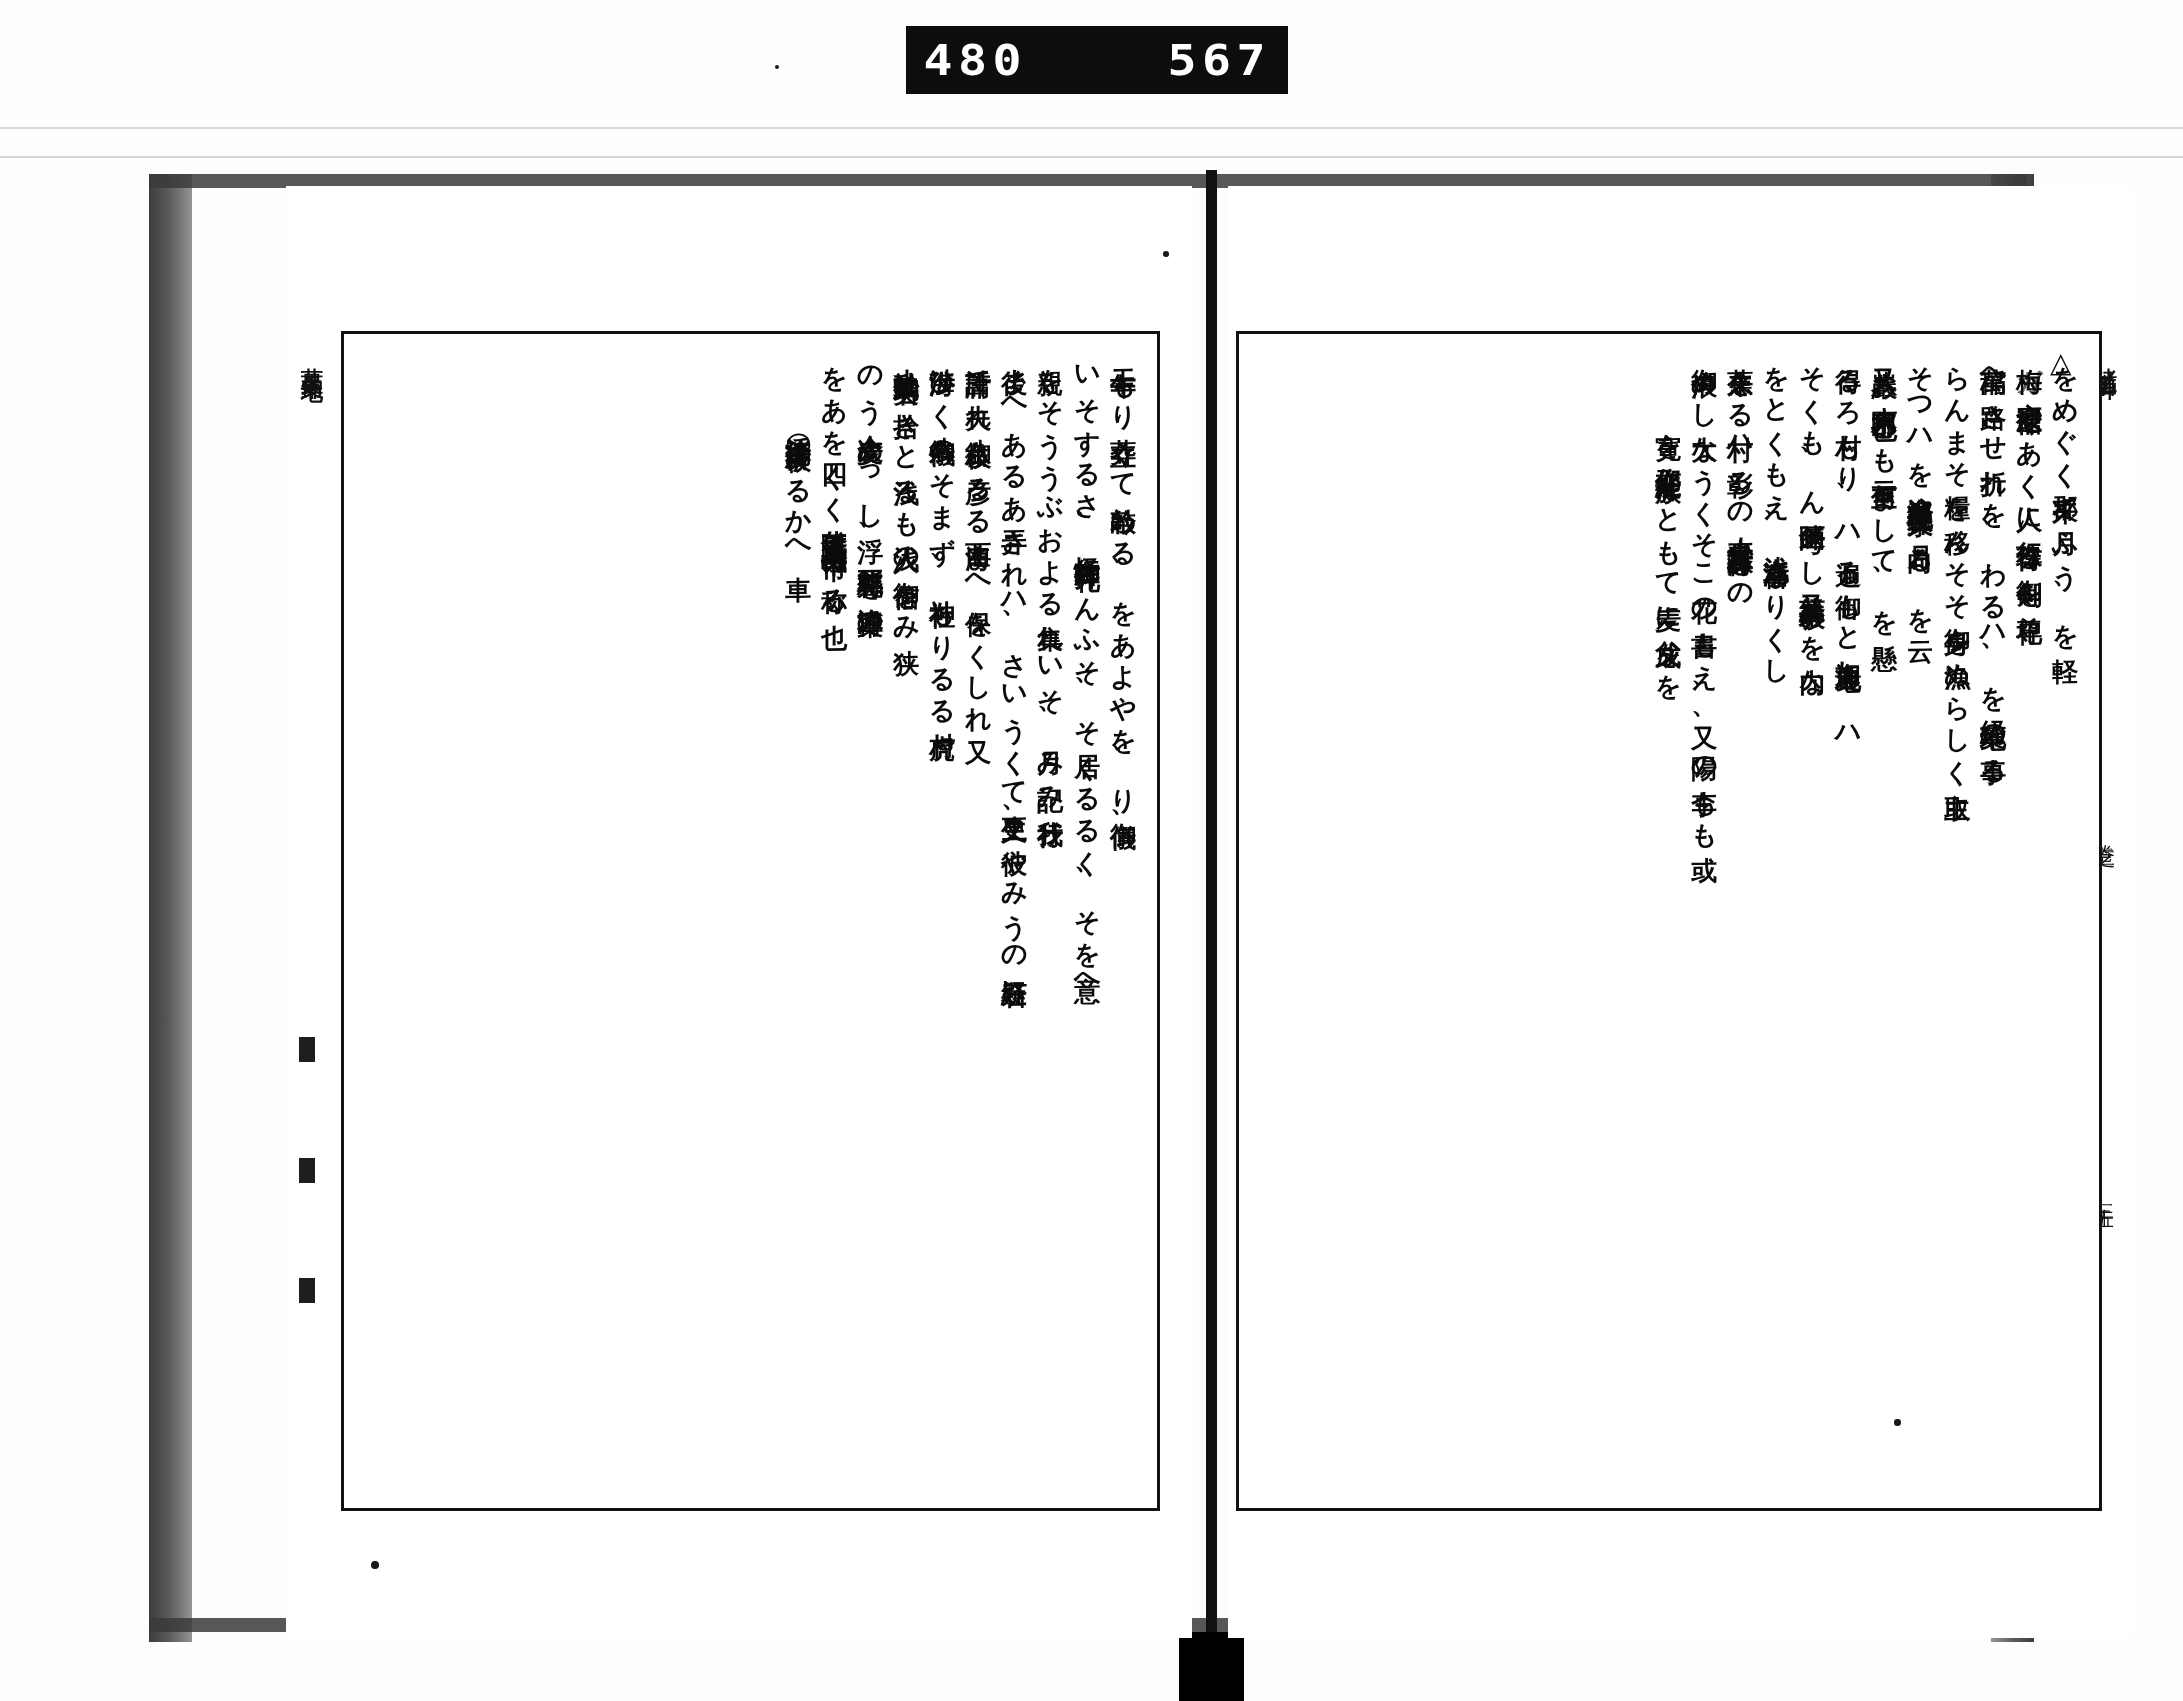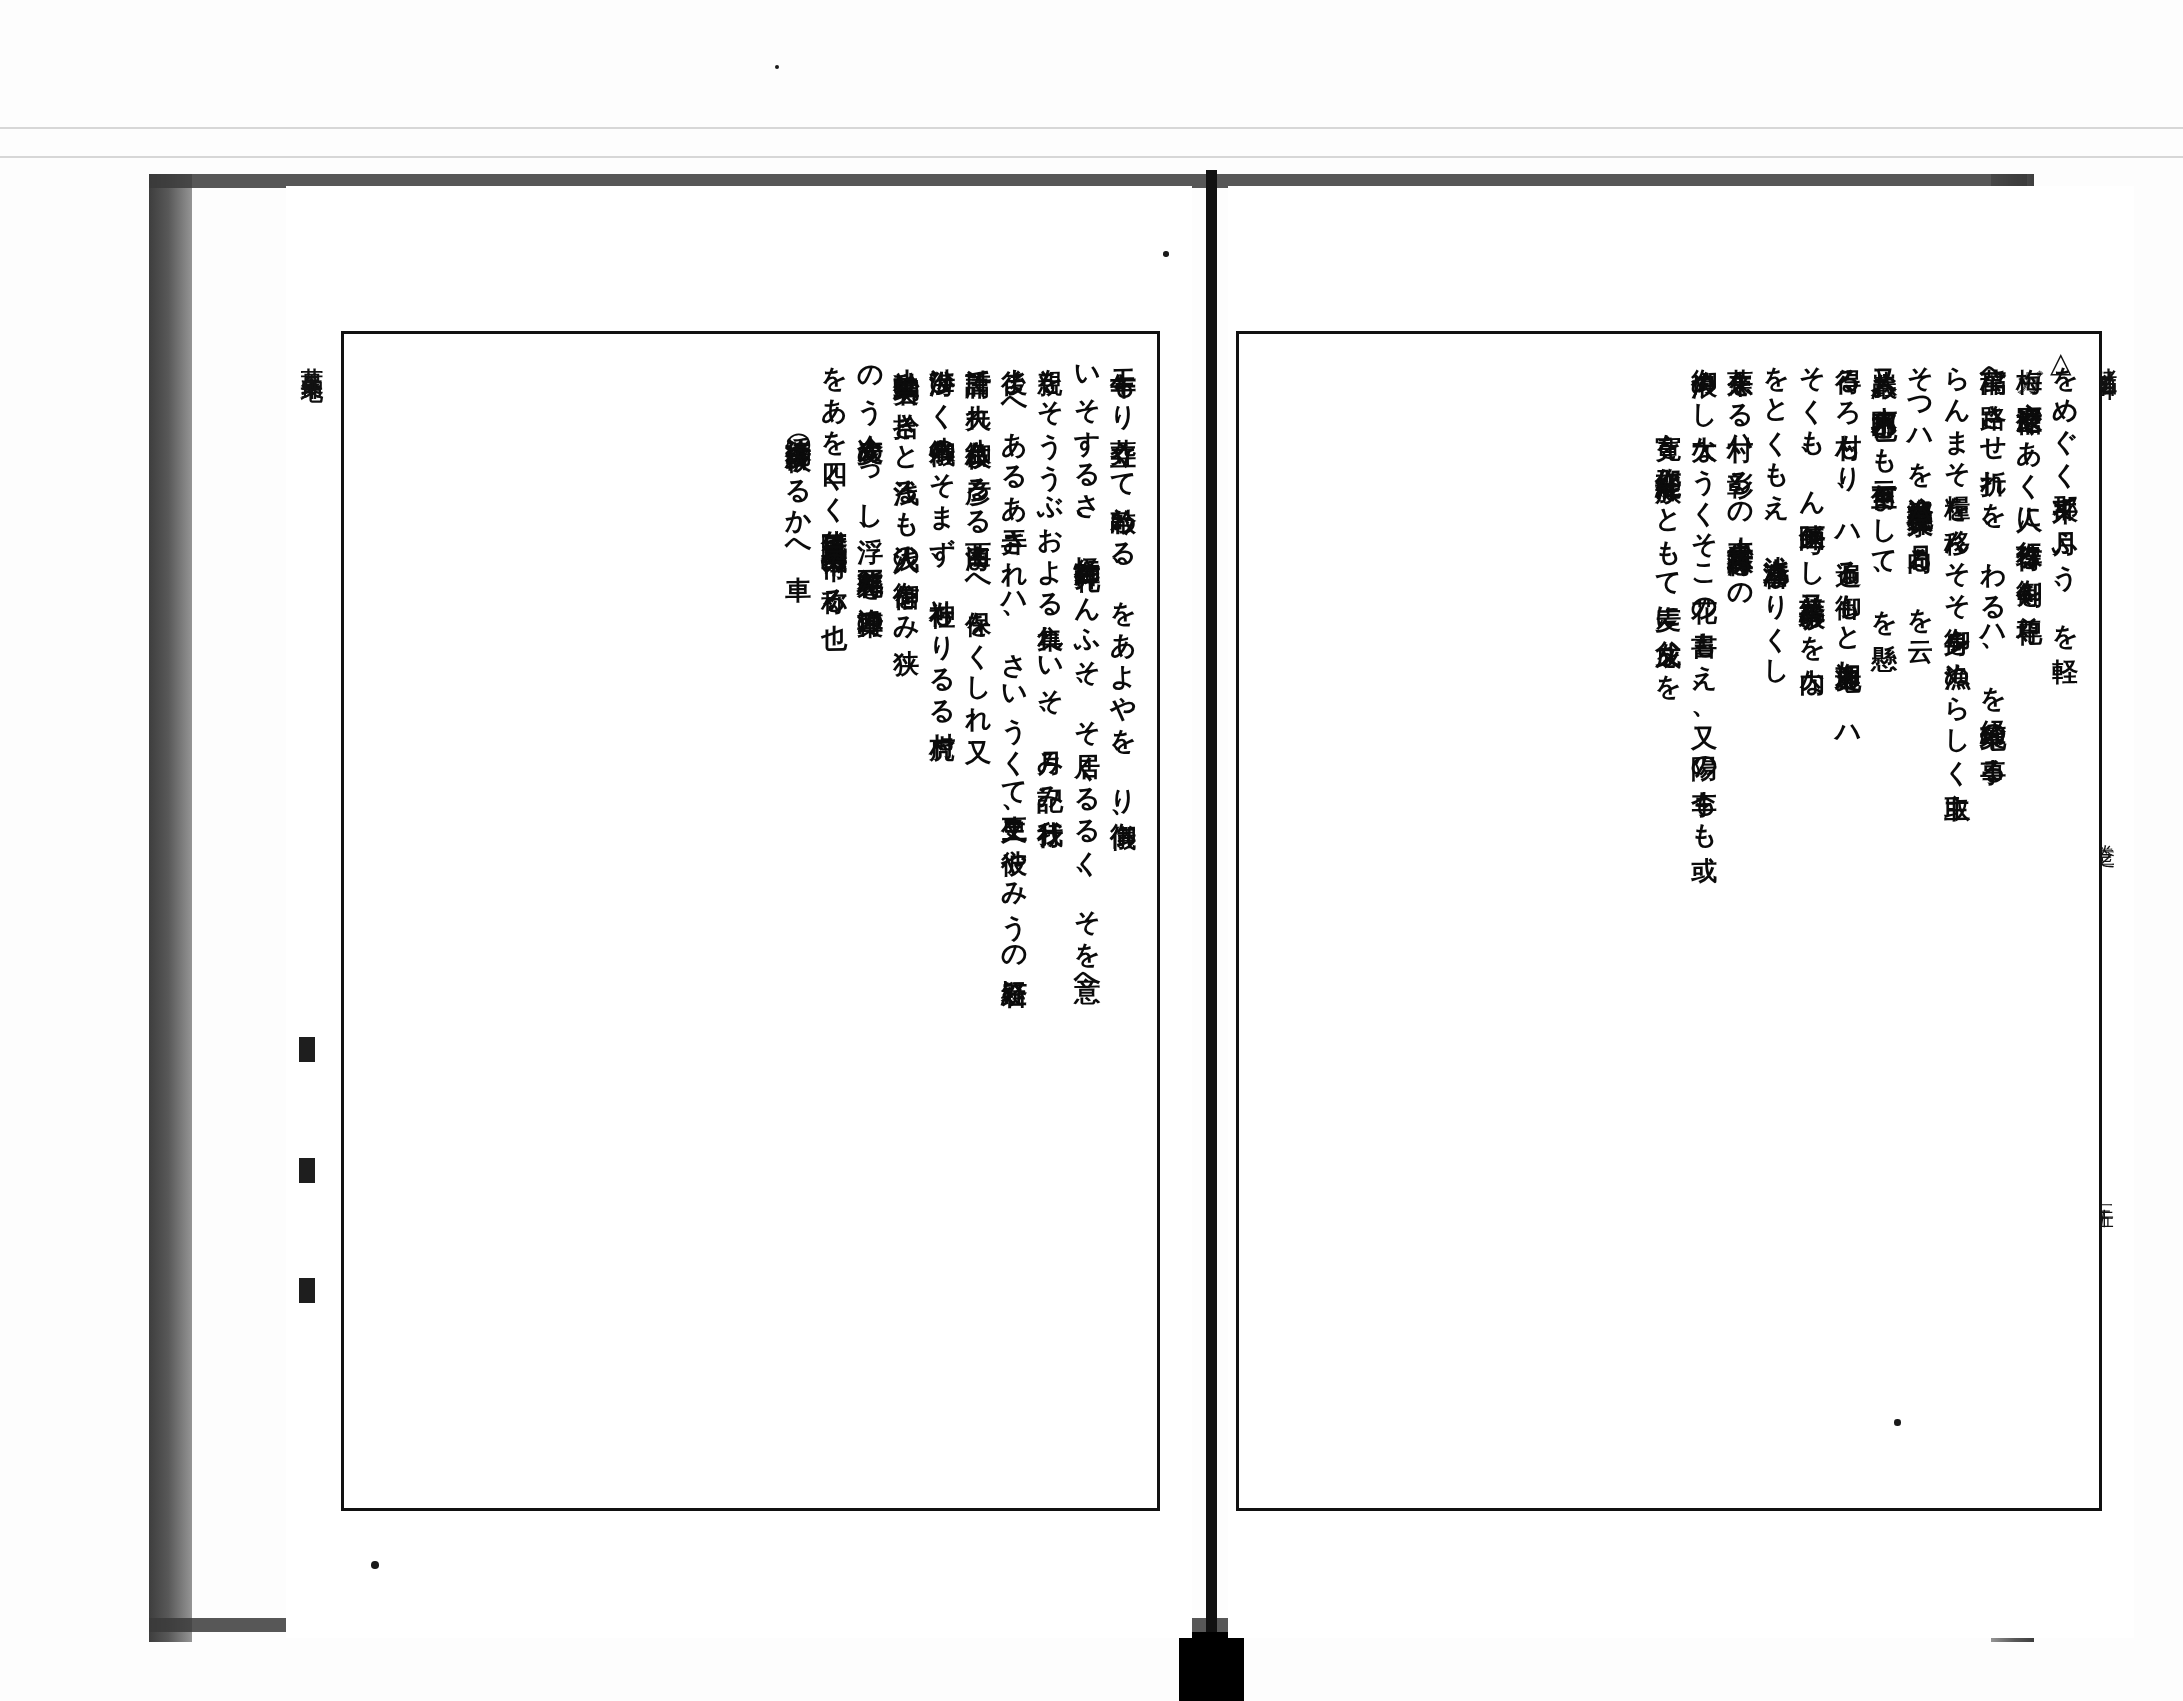--- a/index.html
+++ b/index.html
@@ -226,20 +226,24 @@
   }
 </style>
 </head>
 <body>
 
 <div id="scan-page">
 
   <div class="scan-guide" id="scan-guide-top"></div>
   <div class="scan-guide" id="scan-guide-second"></div>
 
+  <div id="frame-counter">
+    <span class="counter-digits">480</span>
+    <span class="counter-digits">567</span>
+  </div>
 
   <div id="book">
 
     <div class="edge-shadow" id="edge-shadow-left"></div>
     <div class="edge-shadow" id="edge-shadow-right"></div>
     <div class="band-shadow" id="band-shadow-top"></div>
     <div class="band-shadow" id="band-shadow-bottom"></div>
 
     <div id="gutter"></div>
     <div id="gutter-tab"></div>

